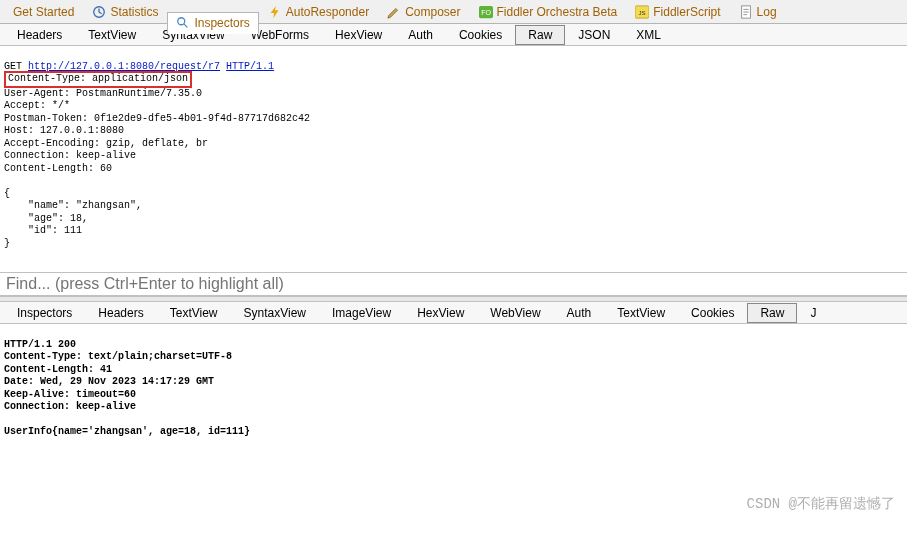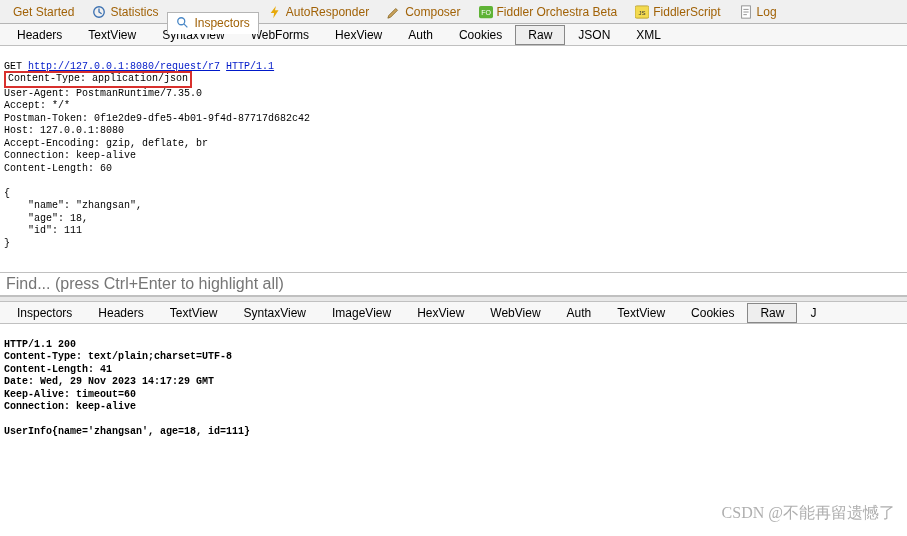--- a/index.html
+++ b/index.html
@@ -88,24 +88,24 @@
     height:24px;
     display:flex; align-items:center;
   }
   .findbar input {
     border:none; width:100%; height:22px; padding:0 6px;
     font-family: inherit; font-size:16px; color:#737373; outline:none;
   }
   .divider { height:6px; background:#e8e8e8; border-top:1px solid #c0c0c0; border-bottom:1px solid #c0c0c0; }
   .watermark {
     position:absolute;
-    right:12px; bottom:12px;
+    right:12px; bottom:23px;
     color:rgba(120,120,120,.6);
-    font-size:16px;
-    font-family: Liberation Serif, serif;
+    font-size:14px;
+    font-family: Liberation Mono, monospace;
     pointer-events:none;
   }
 </style>
 </head>
 <body>
 
 <div class="tabstrip">
   <div class="tab">Get Started</div>
   <div class="tab">
     <span class="icon">

